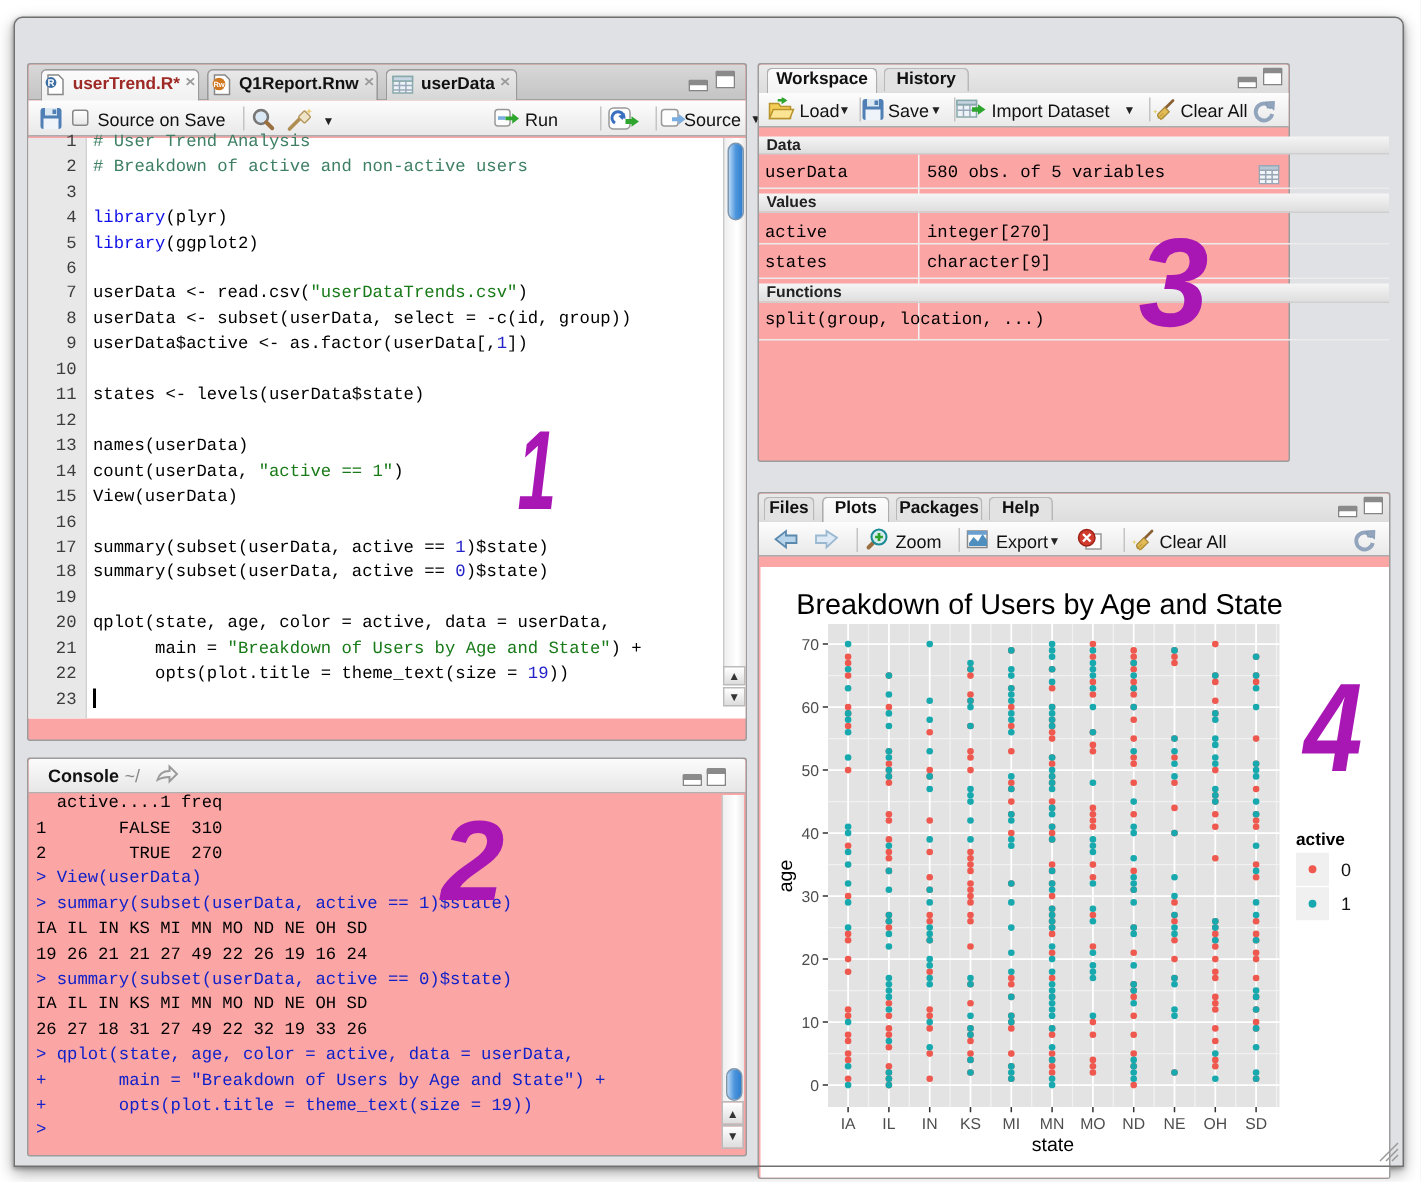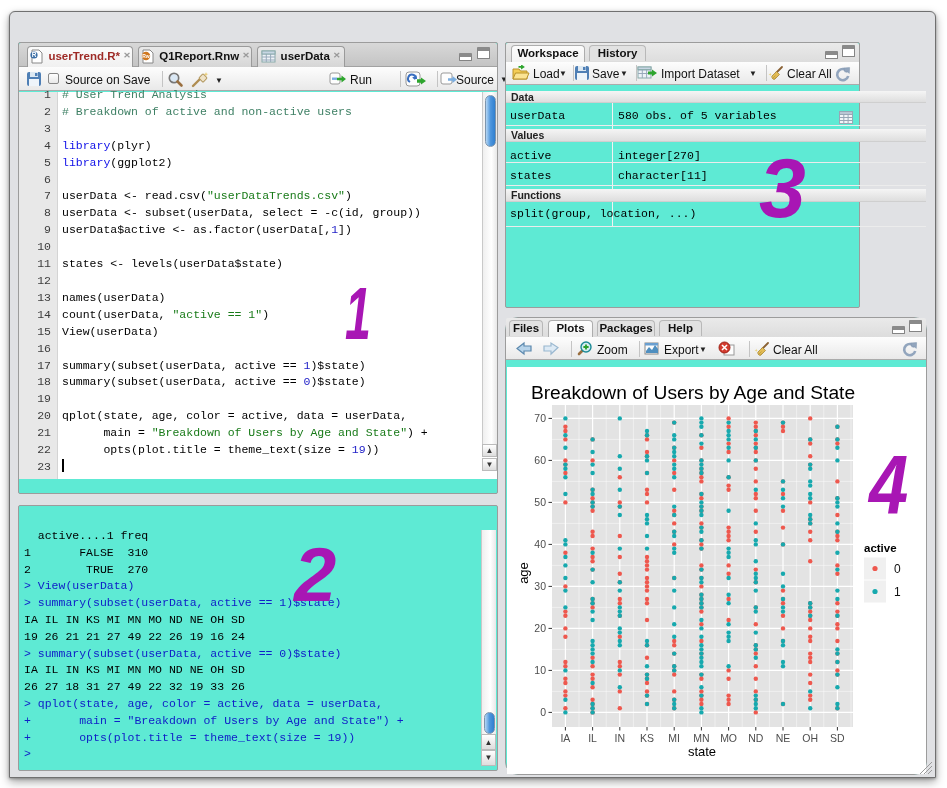--- a/index.html
+++ b/index.html
@@ -10,21 +10,21 @@
   box-shadow:0 4px 10px rgba(0,0,0,0.35), 0 1px 3px rgba(0,0,0,0.3); }
 #titlebar { position:absolute; left:0; top:0; width:927px; height:22px;
   border-radius:6px 6px 0 0;
   background:linear-gradient(#d8d8d8,#bebebe 55%,#aaaaaa);
   border-bottom:1px solid #6f6f6f; }
 #title { position:absolute; width:100%; text-align:center; top:4px; font-size:13px; font-weight:bold; color:#222; }
 .tl { position:absolute; top:5px; width:13px; height:13px; border-radius:50%; }
 #tl-r { left:11px; background:radial-gradient(circle at 35% 28%, #ffb3ab, #e8473a 55%, #b3271c); border:0.5px solid #9a2018;}
 #tl-y { left:31px; background:radial-gradient(circle at 35% 28%, #ffe9b0, #f0a935 55%, #c07f1a); border:0.5px solid #a3751c;}
 #tl-g { left:51px; background:radial-gradient(circle at 35% 28%, #d2f5b0, #7ac244 55%, #4f9422); border:0.5px solid #518c25;}
-.panel { position:absolute; background:#5eead4; border:1px solid #9c9c9c; border-radius:2px; }
+.panel { position:absolute; background:#fca5a5; border:1px solid #9c9c9c; border-radius:2px; }
 
 .tabstrip { position:absolute; left:0; right:0; top:0; height:24px;}
 .tabstrip.short { height:19px; }
 .tabstrip, .tabstrip.short {
   background:linear-gradient(#d8d8d8,#c4c4c4); border-bottom:1px solid #a2a2a2; border-radius:2px 2px 0 0;}
 .tabstrip.short { background:linear-gradient(#eaeaea,#dadada); }
 .tab { position:absolute; top:3px; height:21px; border:1px solid #9a9a9a; border-bottom:none;
   border-radius:4px 4px 0 0; background:linear-gradient(#e9e9e9,#d6d6d6);
   font-size:11.5px; font-weight:bold; color:#111; text-align:center; white-space:nowrap; overflow:hidden; }
 .tab.active { background:linear-gradient(#fbfbfb,#f0f0f0); height:22px; }
@@ -75,21 +75,21 @@
 .updown { font-size:6.5px !important; line-height:5.2px !important; letter-spacing:0; }
 
 #ws { left:496px; top:31px; width:355px; height:266px; }
 #ws-tabs { height:24px; }
 #ws-toolbar { top:19px; height:23px; }
 .wshead { position:absolute; left:0; width:420px; height:12px; line-height:12px; background:linear-gradient(#f5f5f5,#dedede);
   border-bottom:1px solid #cfcfcf; font-size:10.5px; font-weight:bold; color:#222; padding-left:5px; }
 .wstext { position:absolute; font-family:"Liberation Mono",monospace; font-size:11.5px; line-height:12px; white-space:pre; }
 .wsline { position:absolute; left:0; width:420px; height:1px; background:#ececec; }
 
-#pl { left:496px; top:306px; width:422px; height:458px;border-radius:13px; }
+#pl { left:496px; top:317px; width:422px; height:458px; }
 #pl-tabs { height:24px; }
 #pl-toolbar { top:19px; height:23px; }
 #plotarea { position:absolute; left:1px; top:49px; width:419px; height:407px; background:#fff; }
 
 .tbtxt { font-size:12px; color:#111; }
 .caret { display:inline-block; font-size:8px; color:#222; vertical-align:middle; }
 
 .ann { position:absolute; font-family:"Liberation Sans",sans-serif; font-weight:bold; font-style:italic;
   color:#a816b4; z-index:60; }
 </style>
@@ -222,20 +222,29 @@
         </div>
       <div class="sbar" style="right:0; top:0; height:352px;">
         <div class="sthumb" style="top:3px; height:52px;"></div>
       </div>
       <div class="sarrows" style="right:0; top:352px; height:13px;">▲</div>
       <div class="sarrows" style="right:0; top:366px; height:13px;">▼</div>
     </div>
   </div>
 
   <div class="panel" id="cons">
+    <div id="cons-head">
+      <span style="position:absolute; left:13px; top:4px; font-size:12px; font-weight:bold; color:#111;">Console</span>
+      <span style="position:absolute; left:64px; top:4px; font-size:12px; color:#888;">~/</span>
+      <span style="position:absolute; left:84px; top:2px;"><svg width="16" height="16" viewBox="0 0 16 16">
+            <path d="M2 12c1-4 4-6 8-6V3l5 5-5 5v-3c-3.5 0-6 0.8-8 2z" fill="none" stroke="#999" stroke-width="1.3"></path>
+          </svg></span>
+      <div class="minmax mm-dash" style="right:29px; top:10px;"></div>
+      <div class="minmax mm-box" style="right:13px; top:6px;"></div>
+    </div>
     <div id="cons-body">
         <pre id="conspre">  active....1 freq
 1       FALSE  310
 2        TRUE  270
 <span class="cb">&gt; View(userData)</span>
 <span class="cb">&gt; summary(subset(userData, active == 1)$state)</span>
 IA IL IN KS MI MN MO ND NE OH SD
 19 26 21 21 27 49 22 26 19 16 24
 <span class="cb">&gt; summary(subset(userData, active == 0)$state)</span>
 IA IL IN KS MI MN MO ND NE OH SD
@@ -307,21 +316,21 @@
       <span style="position:absolute; right:6px; top:67px;"><svg width="14" height="13" viewBox="0 0 14 13">
             <rect x="0.5" y="0.5" width="13" height="12" fill="#f2f5f8" stroke="#98a6b5"></rect>
             <path d="M0.5 3.5h13M0.5 6.5h13M0.5 9.5h13M4.8 0.5v12M9.1 0.5v12" stroke="#98a6b5"></path>
             <rect x="0.5" y="0.5" width="13" height="3" fill="#b9c6d4" stroke="#98a6b5"></rect>
           </svg></span>
       <div class="wshead" style="top:85.5px; height:13px;">Values</div>
       <span class="wstext" style="left:4px; top:106.5px;">active</span>
         <span class="wstext" style="left:112px; top:106.5px;">integer[270]</span>
       <div class="wsline" style="top:119px;"></div>
       <span class="wstext" style="left:4px; top:126.5px;">states</span>
-        <span class="wstext" style="left:112px; top:126.5px;">character[11]</span>
+        <span class="wstext" style="left:112px; top:126.5px;">character[9]</span>
       <div class="wsline" style="top:141.5px;"></div>
       <div class="wshead" style="top:145.5px; height:13px;">Functions</div>
       <span class="wstext" style="left:4px; top:165px;">split(group, location, ...)</span>
       <div class="wsline" style="top:183px;"></div>
     </div>
   </div>
 
   <div class="panel" id="pl">
     <div class="tabstrip short" id="pl-tabs">
       <div class="tab" style="left:3px; width:34px;"><span>Files</span></div>

